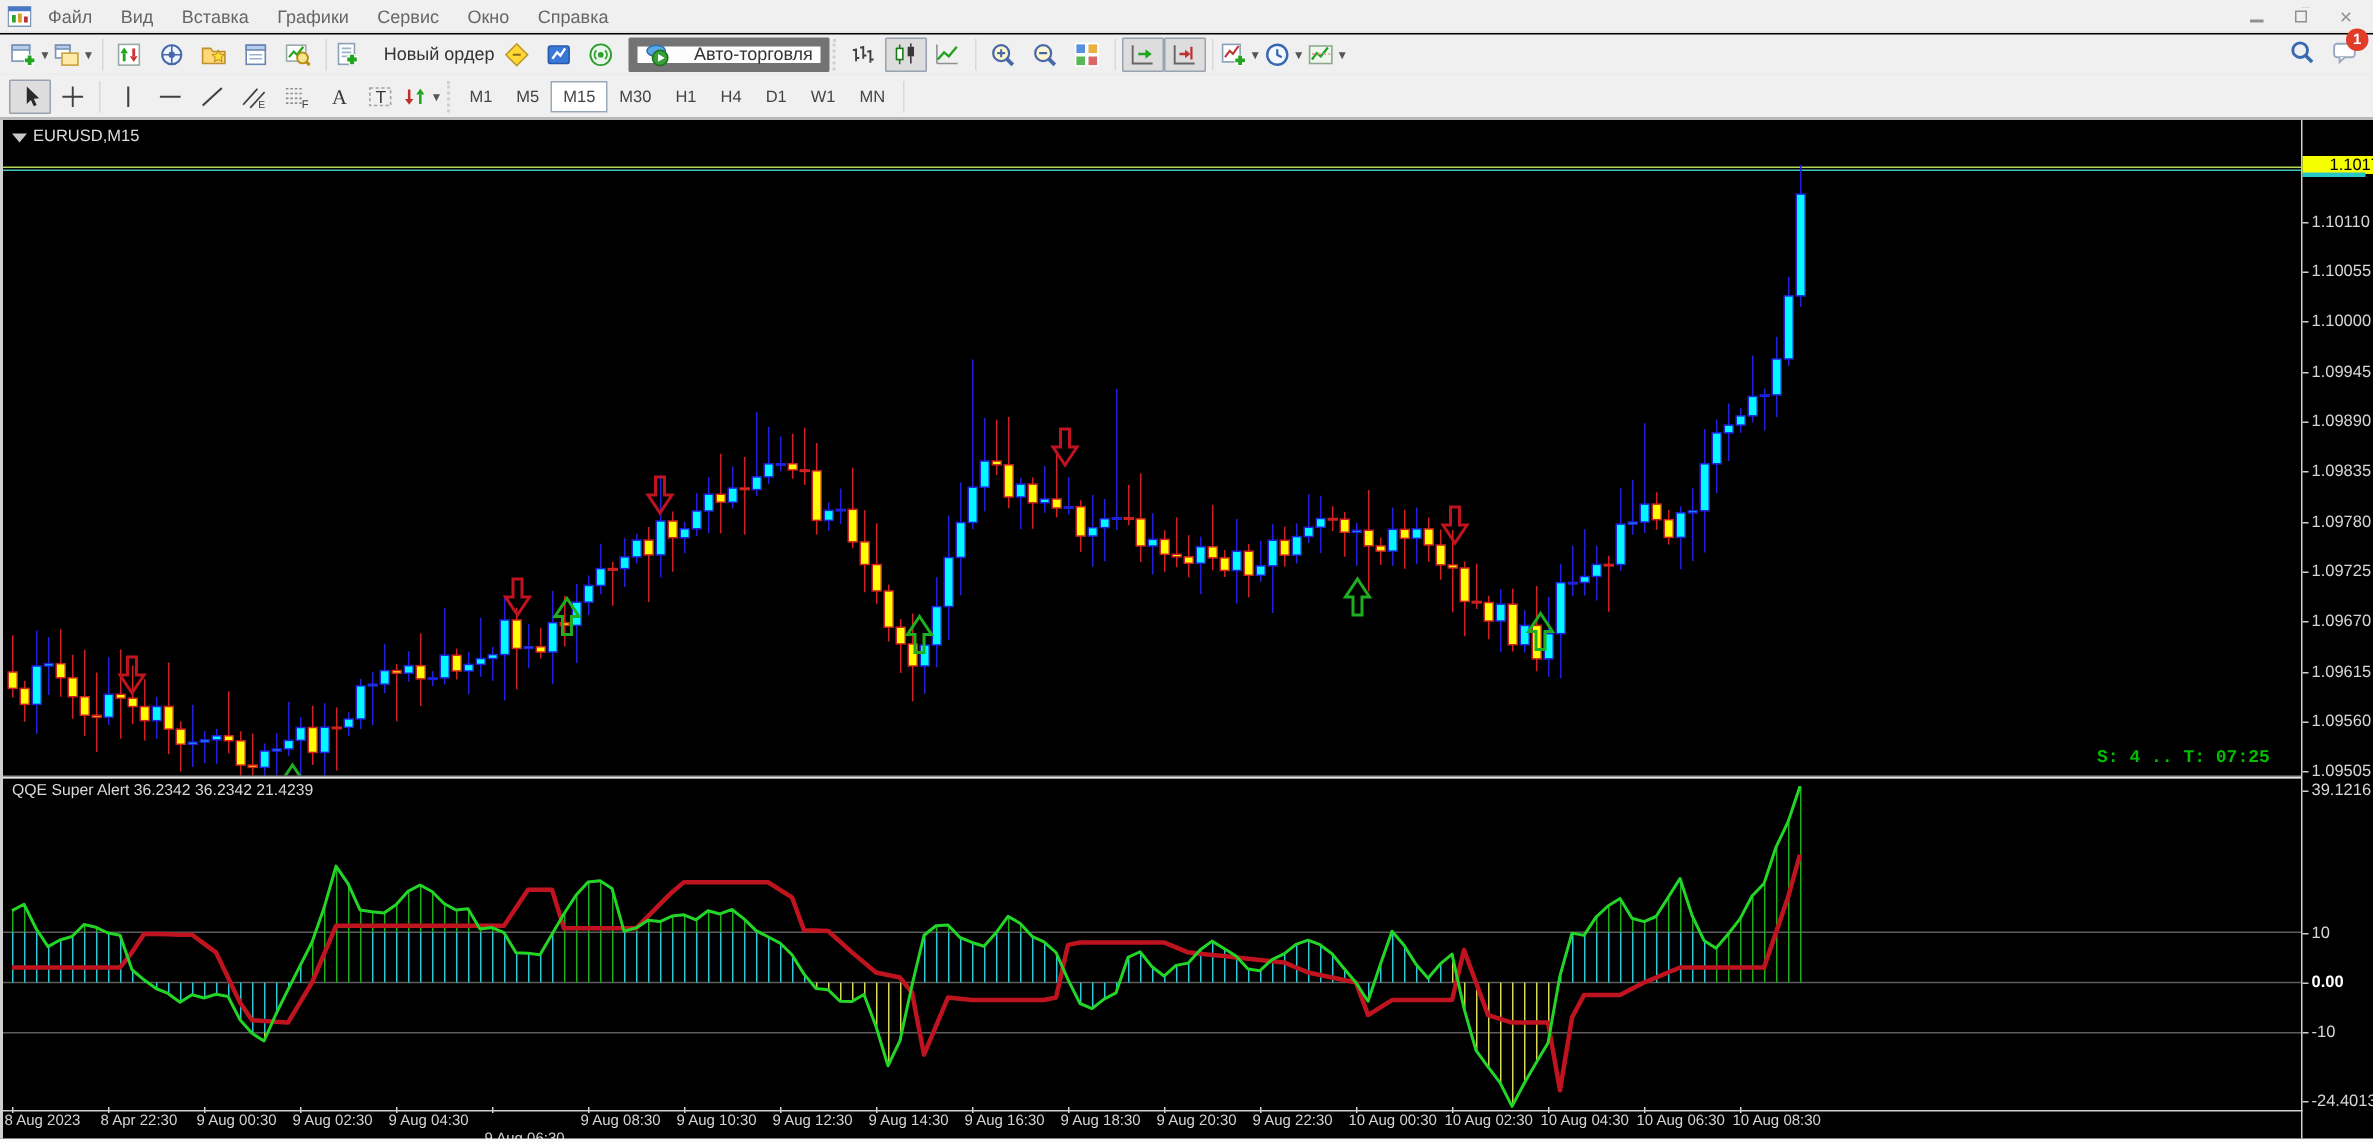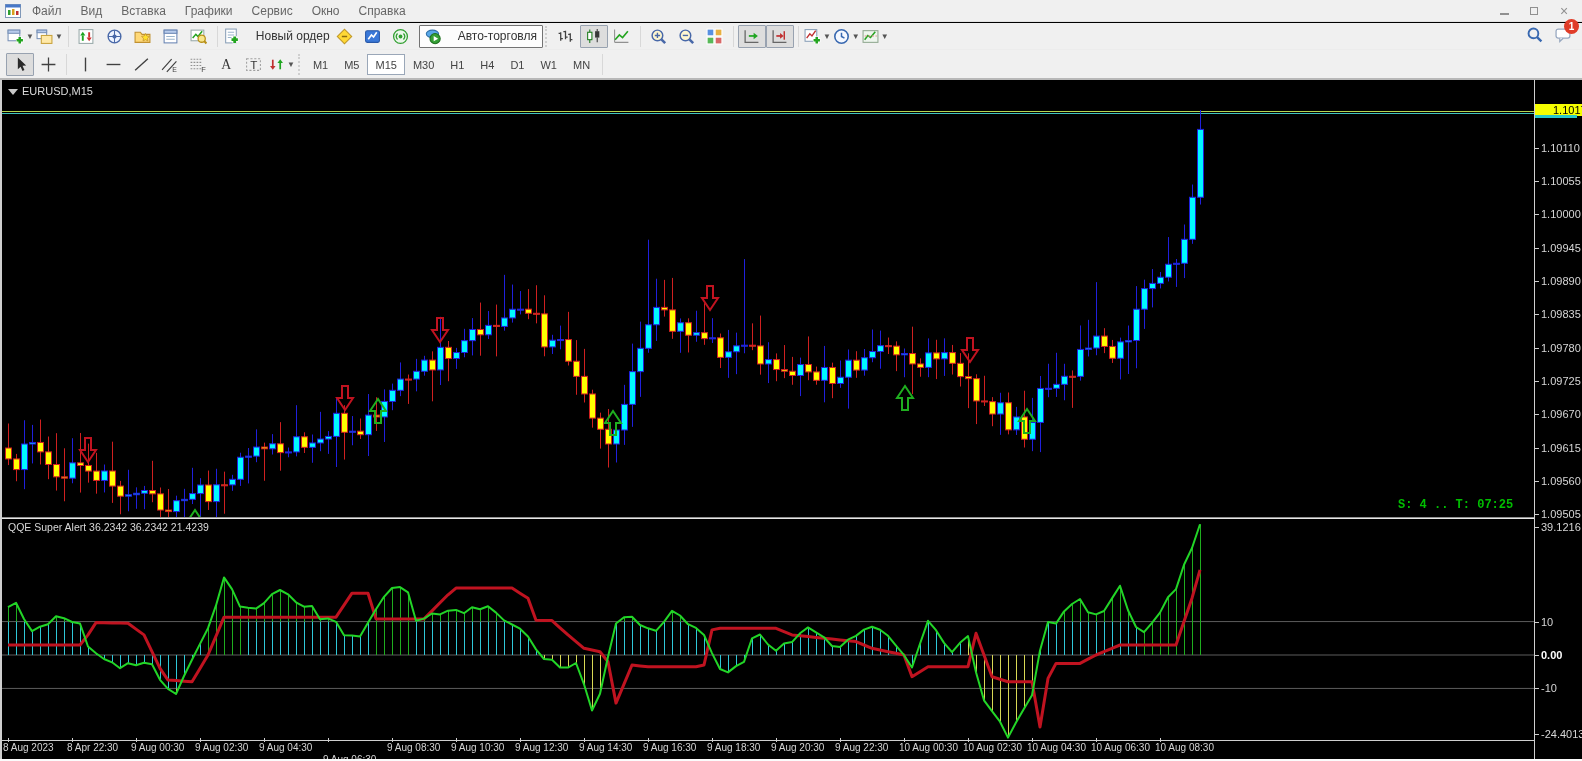--- a/index.html
+++ b/index.html
@@ -7,21 +7,21 @@
 .menubar { position:absolute; left:0; top:0; width:1582px; height:22px; background:#f0f0f0; display:flex; align-items:center; border-bottom:1px solid #e2e2e2; }
 .appicon { width:16px; height:14px; margin:0 6px 0 5px; }
 .menu-item { font-size:12px; color:#666666; padding:0 5px; margin-right:9px; height:22px; line-height:22px; }
 .win-controls { position:absolute; right:8px; top:3px; display:flex; gap:10px; }
 .winbtn { width:20px; height:15px; display:flex; align-items:center; justify-content:center; color:#888; font-size:12px; }
 .toolbar { position:absolute; left:0; width:1582px; background:#f0f0f0; display:flex; align-items:center; }
 #toolbar1 { top:23px; height:27px; border-bottom:1px solid #ececec; }
 #toolbar2 { top:50px; height:28px; }
 .tbtn { height:23px; min-width:28px; display:flex; align-items:center; justify-content:center; border:1px solid transparent; border-radius:1px; }
 .tbtn.pressed { border:1px solid #98a2b0; background:#dddddd; }
-.tbtn.btn-outline { border:1px solid #737373; background:#fdfdfd; }
+.tbtn.btn-outline { border:6px solid #737373; background:#fdfdfd; }
 .tb-icon { width:17px; height:17px; display:block; }
 .caret { font-size:8px; color:#555; margin-left:2px; }
 .sep { width:1px; height:21px; background:#d8d8d8; margin:0 4px; }
 .grip { width:3px; height:21px; border-left:2px dotted #cfcfcf; margin:0 4px 0 2px; }
 .tbtn-label { font-size:12px; color:#333; margin-left:4px; white-space:nowrap;padding-left:12px; }
 .tf-btn { font-size:11px; color:#444; padding:0 7px; height:21px; line-height:21px; border:1px solid transparent; }
 .tf-btn.active { border:1px solid #9aa7b8; background:#fff; }
 .right-icons { position:absolute; right:10px; top:26px; display:flex; gap:12px; align-items:center; }
 #chart-region { position:absolute; left:0; top:78px; width:1582px; height:679px; background:#000; border-top:2px solid #b8b8b8; }
 #main-pane, #ind-pane { position:absolute; left:0; background:#000; }

